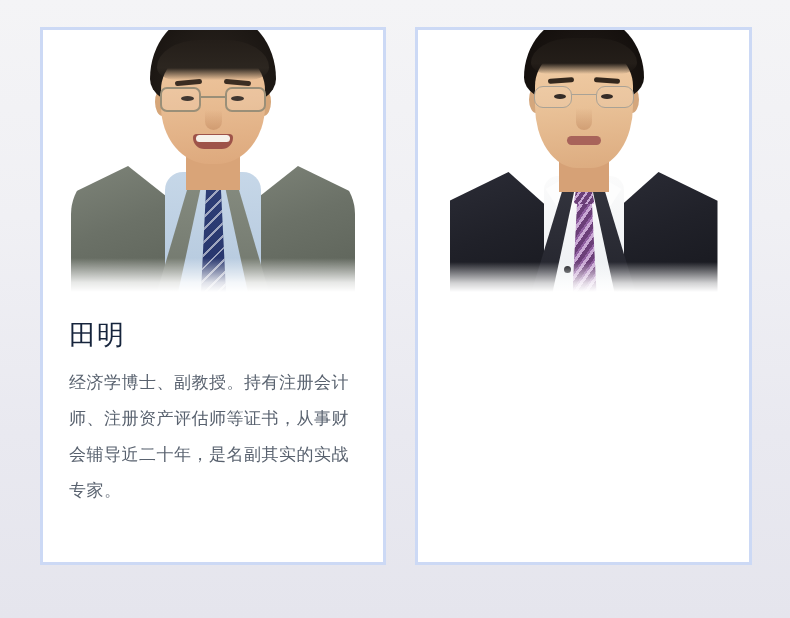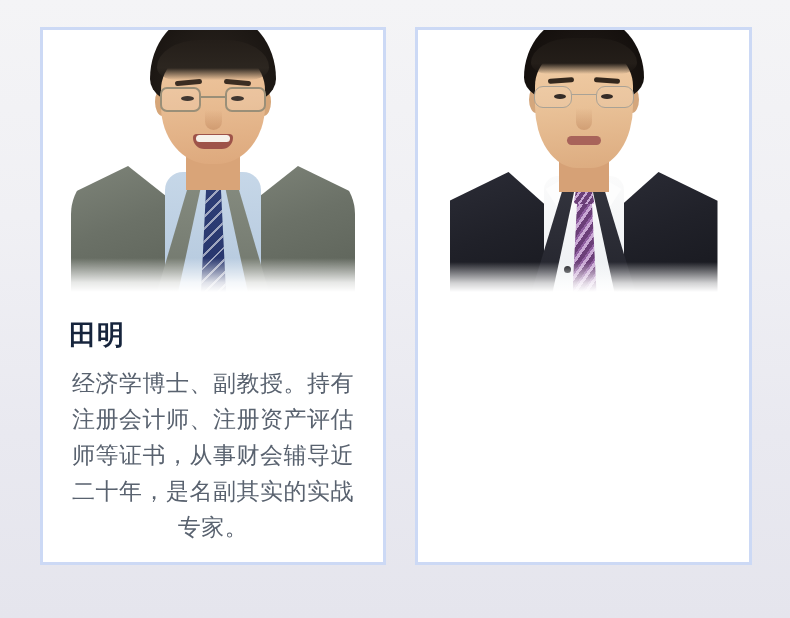--- a/index.html
+++ b/index.html
@@ -365,33 +365,33 @@
     background: linear-gradient(180deg, rgba(255,255,255,0) 0%, rgba(255,255,255,0.8) 70%, #ffffff 100%);
   }
 
   
   .card-body {
     padding: 28px 26px 0 26px;
     background: #ffffff;
   }
   .teacher-name {
     font-size: 27px;
-    font-weight: bold;
+    font-weight: normal;
     color: #16243c;
     letter-spacing: 1px;
     line-height: 1.15;
     margin: 0 0 14px 0;
   }
   .teacher-bio {
-    font-size: 23px;
+    font-size: 17px;
     color: #59626f;
     line-height: 36px;
     letter-spacing: 0.5px;
     margin: 0;
-    text-align: center;
+    text-align: left;
   }
 </style>
 </head>
 <body>
 
 <div class="page">
 
   <div class="card card-1">
 
     <div class="photo">

